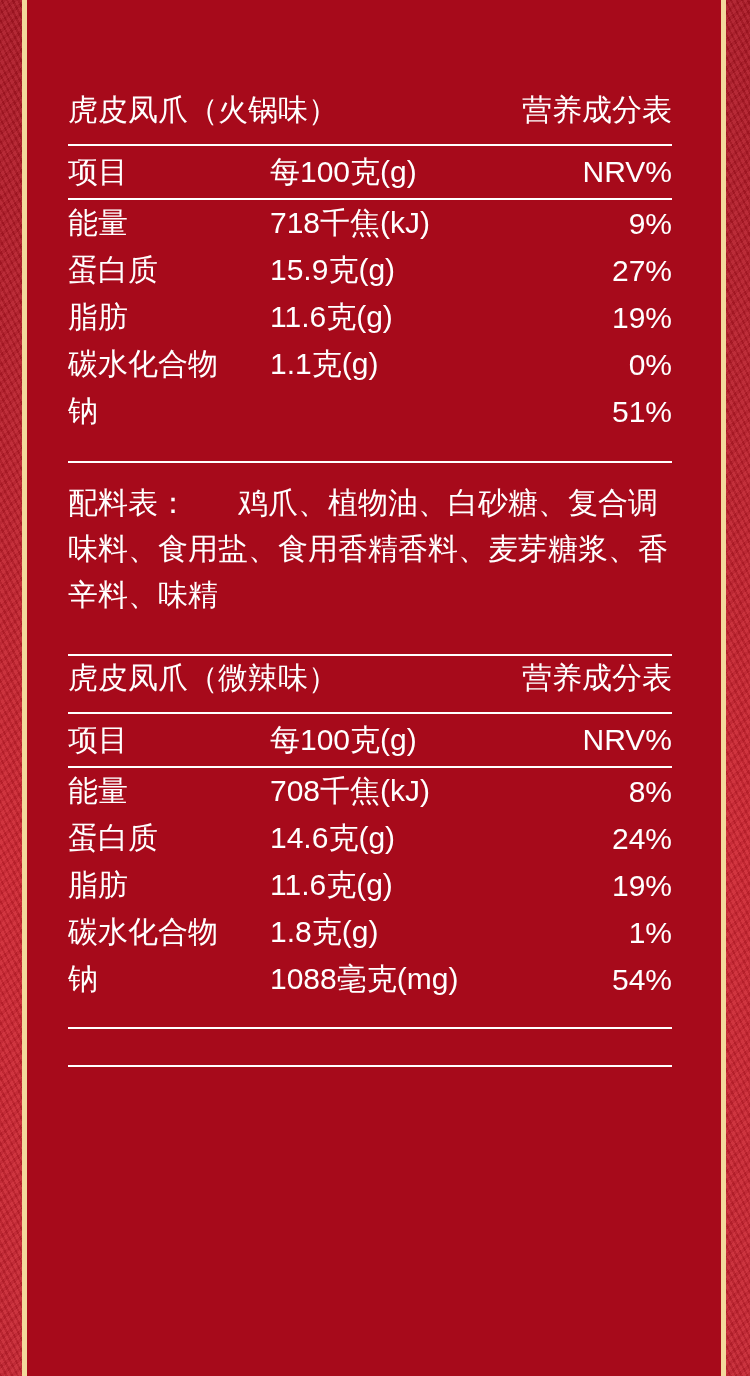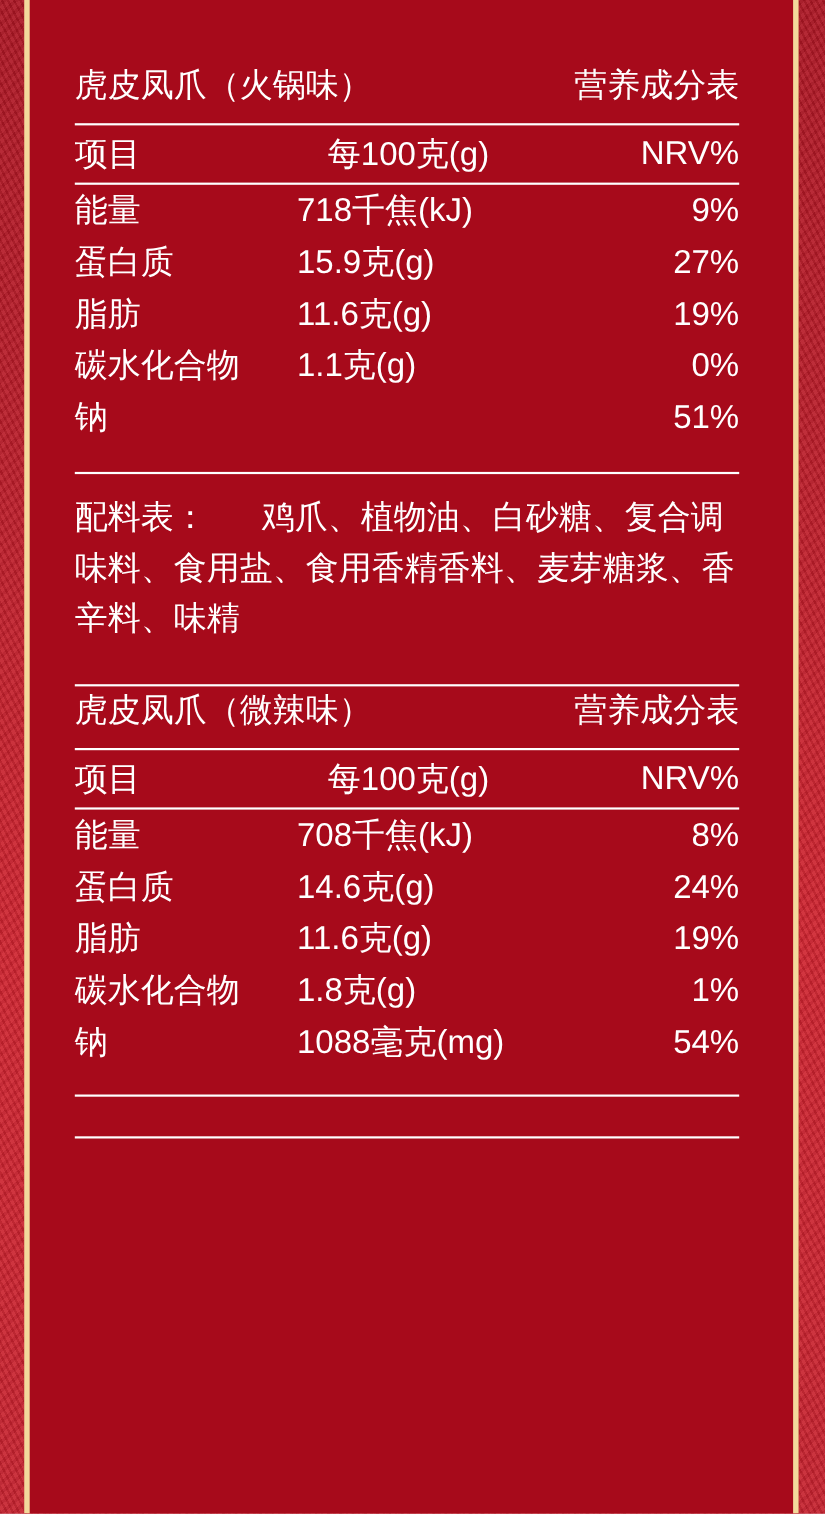--- a/index.html
+++ b/index.html
@@ -24,21 +24,21 @@
     left: 22px;
     width: 704px;
     height: 1376px;
     box-sizing: border-box;
     background: #a70a1b;
     border-left: 5px solid #f3d99c;
     border-right: 5px solid #f3d99c;
   }
   .content {
     box-sizing: border-box;
-    padding: 56px 49px 0 41px;
+    padding: 88px 49px 0 41px;
     color: #ffffff;
     font-size: 30px;
     font-weight: 500;
   }
   .title-row {
     height: 44px;
     display: flex;
     justify-content: space-between;
     align-items: center;
     line-height: 44px;
@@ -48,21 +48,20 @@
     height: 2px;
     background: #ffffff;
     margin-top: 12px;
   }
   .thead {
     height: 52px;
     display: grid;
     grid-template-columns: 202px 1fr auto;
     align-items: center;
     white-space: nowrap;
-    gap: 28px;
   }
   .thead + .rule { margin-top: 0; }
   .trow {
     height: 47px;
     display: grid;
     grid-template-columns: 202px 1fr auto;
     align-items: center;
     white-space: nowrap;
   }
   .col-nrv { text-align: right; }

